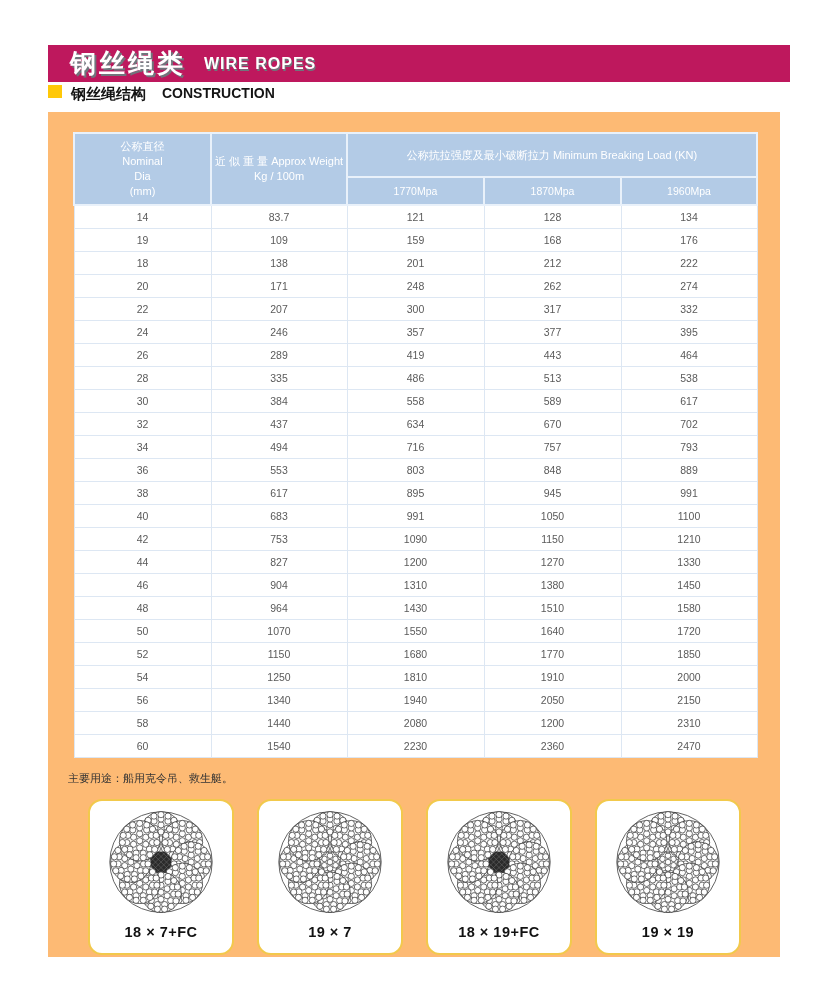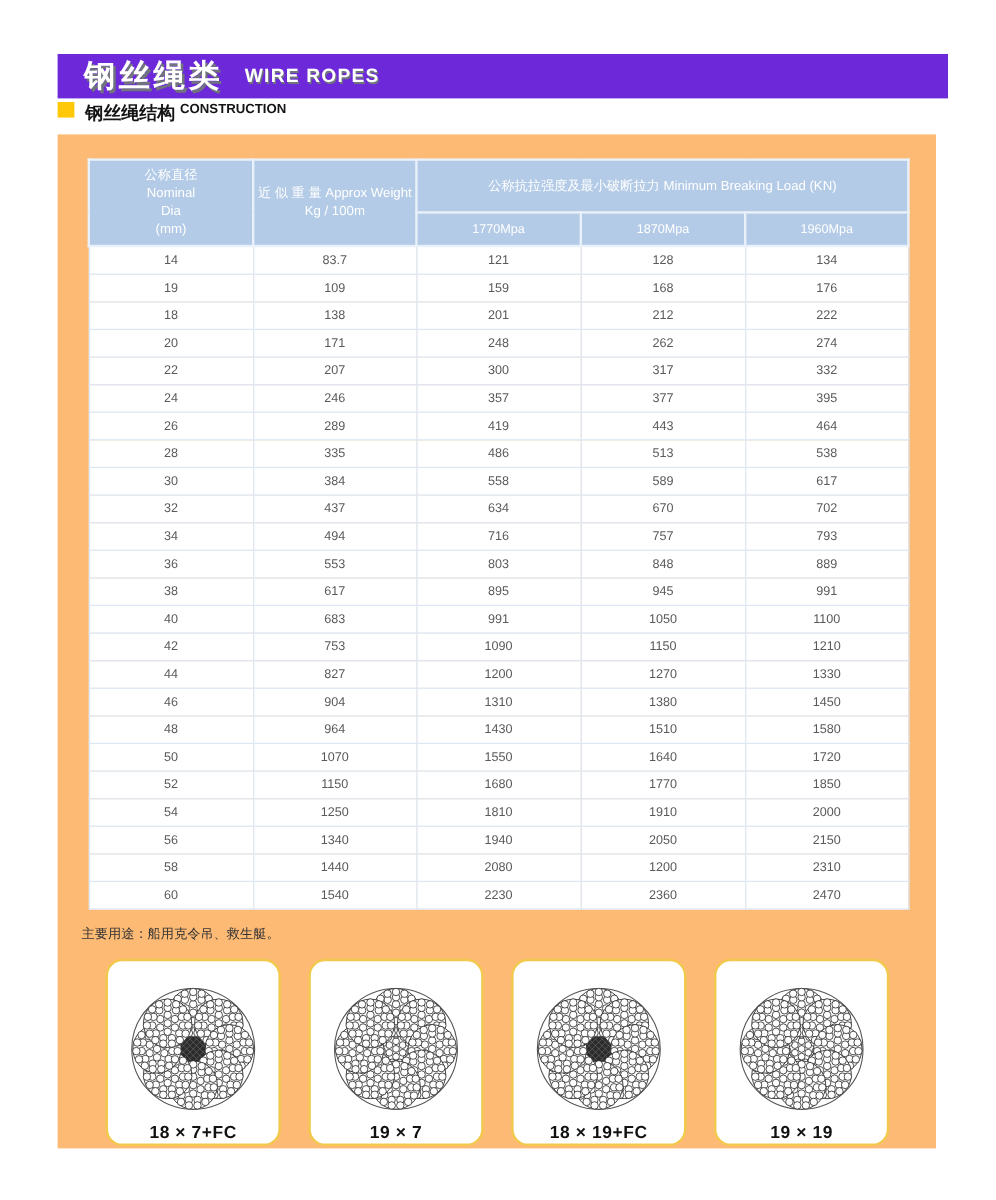--- a/index.html
+++ b/index.html
@@ -2,37 +2,37 @@
 <html><head>
 <meta charset="utf-8">
 <style>
   html,body{margin:0;padding:0;}
   body{
     width:830px;height:1000px;background:#ffffff;position:relative;
     font-family:"Liberation Sans", sans-serif;
   }
   .banner{
     position:absolute;left:48px;top:45px;width:742px;height:37px;
-    background:#6d28d9;display:flex;align-items:center;padding-left:22px;
+    background:#be185d;display:flex;align-items:center;padding-left:22px;
     box-sizing:border-box;
   }
   .banner .zh{
     font-size:26px;font-weight:bold;color:#fff;letter-spacing:3px;
     text-shadow:2px 2px 0 #70757c;
   }
   .banner .en{
     font-size:16px;font-weight:bold;color:#fff;margin-left:18px;letter-spacing:1px;
     text-shadow:1px 2px 0 #70757c;
   }
   .section-head{
     position:absolute;left:48px;top:85px;display:flex;height:18px;
   }
   .bullet{width:14px;height:13px;background:#ffc808;margin-right:9px;}
   .s-zh{font-weight:bold;font-size:15px;color:#141414;}
-  .s-en{font-weight:bold;font-size:11px;color:#141414;margin-left:4px;}
+  .s-en{font-weight:bold;font-size:14px;color:#141414;margin-left:16px;}
   .panel{
     position:absolute;left:48px;top:112px;width:732px;height:845px;
     background:#fdba74;
   }
   table{
     border-collapse:collapse;table-layout:fixed;
     margin:20px 0 0 25px;width:683px;
   }
   thead th{
     background:#b3cbe6;color:#ffffff;font-weight:normal;
@@ -42,21 +42,21 @@
   thead tr.grade-head th{font-size:10.5px;height:24px;}
   tbody td{
     background:#ffffff;border:1px solid #dde7f3;color:#5a5a5a;
     font-size:10.5px;text-align:center;height:22px;padding:0;
   }
   .note{margin:13px 0 0 20px;font-size:11px;color:#333;}
   .cards{display:flex;gap:23px;margin:13px 0 0 40px;}
   .card{
     width:146px;height:156px;background:#ffffff;border:2px solid #f2c94c;
     border-radius:14px;box-sizing:border-box;display:flex;flex-direction:column;
-    align-items:center;justify-content:flex-start;padding-top:16px;
+    align-items:center;justify-content:flex-start;padding-top:4px;
   }
   .card svg{width:128px;height:116px;display:block;}
   .rope-label{font-weight:bold;font-size:14.5px;color:#111;margin-top:3px;letter-spacing:0.5px;}
 </style>
 </head>
 <body>
 
 <div class="banner">
   <span class="zh">钢丝绳类</span>
   <span class="en">WIRE ROPES</span>

